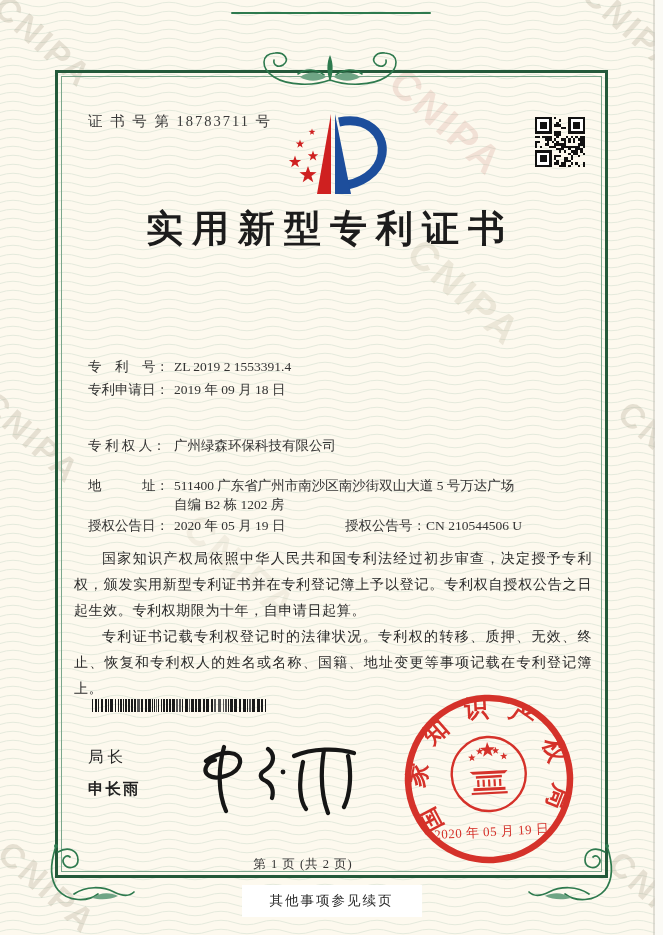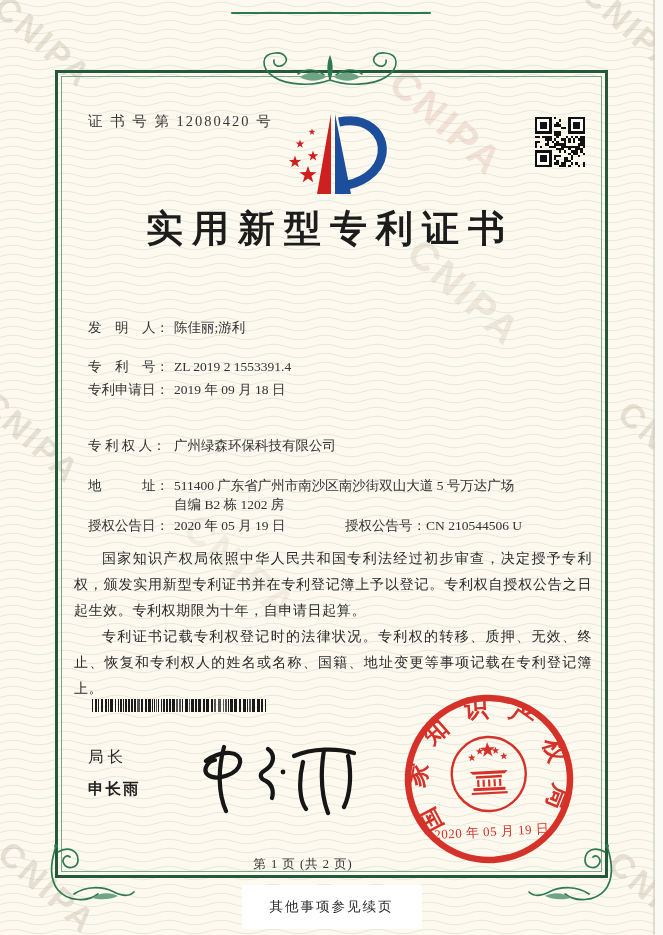--- a/index.html
+++ b/index.html
@@ -49,21 +49,21 @@
   }
   
   .barcode{left:92px;top:699px;z-index:2;}
   .director-title{left:88px;top:747px;font-size:15.5px;letter-spacing:4px;color:#222;z-index:2;font-weight:400;}
   .director-name{left:88px;top:779px;font-size:15.5px;letter-spacing:2px;color:#222;z-index:2;font-weight:600;}
   .signature{left:192px;top:728px;z-index:3;}
   .seal{left:399px;top:689px;z-index:3;opacity:0.93;transform:rotate(-3deg);}
   .page-info{left:0;top:856px;width:606px;text-align:center;font-size:12.5px;letter-spacing:1px;color:#333;z-index:2;}
   .cont-note{
     left:50%;top:885px;transform:translateX(-50%);z-index:3;
-    background:#ffffff;padding:13px 28px;font-size:13.5px;letter-spacing:2px;color:#2b2b2b;white-space:nowrap;
+    background:#ffffff;padding:7px 28px;font-size:13.5px;letter-spacing:2px;color:#2b2b2b;white-space:nowrap;
   }
   .scan-edge{left:653px;top:0;width:2px;height:935px;background:#c9c6bd;opacity:.55;z-index:4;}
   .scan-strip{left:655px;top:0;width:8px;height:935px;background:#fbfaf5;z-index:4;}
 </style>
 </head>
 <body>
 
 <div class="page">
 
   <svg class="waves" width="663" height="935">
@@ -113,21 +113,21 @@
   <svg class="abs ornament corner-right" style="left:527px;top:842px;" width="92" height="62" viewBox="0 0 92 62">
     <g stroke="#2e7a4e" stroke-width="1.7" fill="none" stroke-linecap="round">
       <path d="M12 4 C 6 22, 6 38, 14 48 C 24 60, 44 60, 54 52"></path>
       <path d="M14 10 C 24 4, 34 8, 34 18 C 34 26, 24 28, 20 22 C 17 17, 22 12, 26 15"></path>
       <path d="M30 52 C 42 44, 58 44, 70 50 C 80 55, 86 54, 90 50"></path>
     </g>
     <path d="M48 56 C 56 50, 66 50, 74 54 C 66 58, 56 58, 48 56 Z" fill="#6fa585"></path>
     <circle cx="12" cy="4" r="2" fill="#2e7a4e"></circle>
   </svg>
 
-  <div class="abs cert-no">证 书 号 第 12080420 号</div>
+  <div class="abs cert-no">证 书 号 第 18783711 号</div>
 
   <svg class="abs logo" width="130" height="95" viewBox="0 0 130 95">
     <defs>
       <path id="star" d="M0 -10 L-2.35 -3.24 L-9.51 -3.09 L-3.8 1.24 L-5.88 8.09 L0 4 L5.88 8.09 L3.8 1.24 L9.51 -3.09 L2.35 -3.24 Z"></path>
     </defs>
     <path d="M74 16 C 102 10, 120 28, 117 48 C 114 68, 94 78, 76 80" fill="none" stroke="#1d4e9c" stroke-width="9"></path>
     <polygon points="66,8 52,88 66,88" fill="#cf2020"></polygon>
     <polygon points="70,8 86,88 70,88" fill="#1d4e9c"></polygon>
     <use href="#star" transform="translate(47,26) scale(0.35)" fill="#cf2020"></use>
     <use href="#star" transform="translate(35,38) scale(0.45)" fill="#cf2020"></use>
@@ -258,23 +258,20 @@
       <rect x="14" y="0" width="7" height="7" fill="#111"></rect>
       <rect x="15" y="1" width="5" height="5" fill="#fff"></rect>
       <rect x="16" y="2" width="3" height="3" fill="#111"></rect>
       <rect x="0" y="14" width="7" height="7" fill="#111"></rect>
       <rect x="1" y="15" width="5" height="5" fill="#fff"></rect>
       <rect x="2" y="16" width="3" height="3" fill="#111"></rect>
     </svg>
 
   <div class="abs title">实用新型专利证书</div>
 
-  <div class="frow" style="top:318px;">
-    <span class="flabel">发　明　人：</span><span class="fvalue">陈佳丽;游利</span>
-  </div>
   <div class="frow" style="top:357px;">
     <span class="flabel">专　利　号：</span><span class="fvalue">ZL 2019 2 1553391.4</span>
   </div>
   <div class="frow" style="top:380px;">
     <span class="flabel">专利申请日：</span><span class="fvalue">2019 年 09 月 18 日</span>
   </div>
   <div class="frow" style="top:436px;">
     <span class="flabel">专 利 权 人：</span><span class="fvalue">广州绿森环保科技有限公司</span>
   </div>
   <div class="frow" style="top:476px;">

